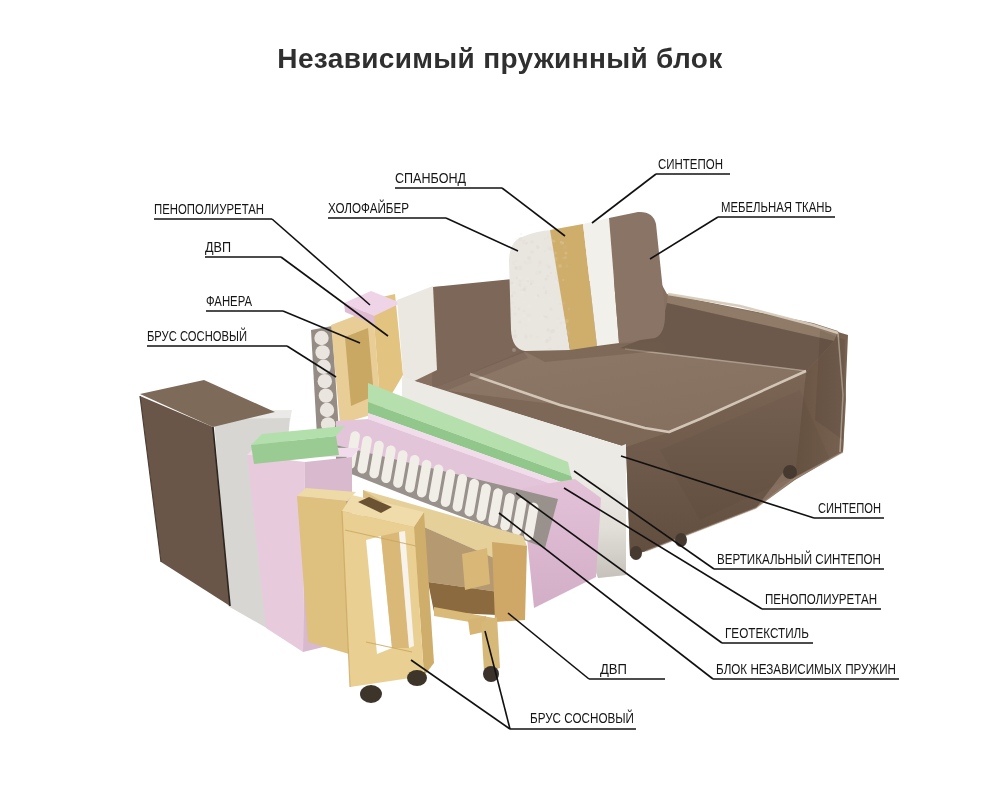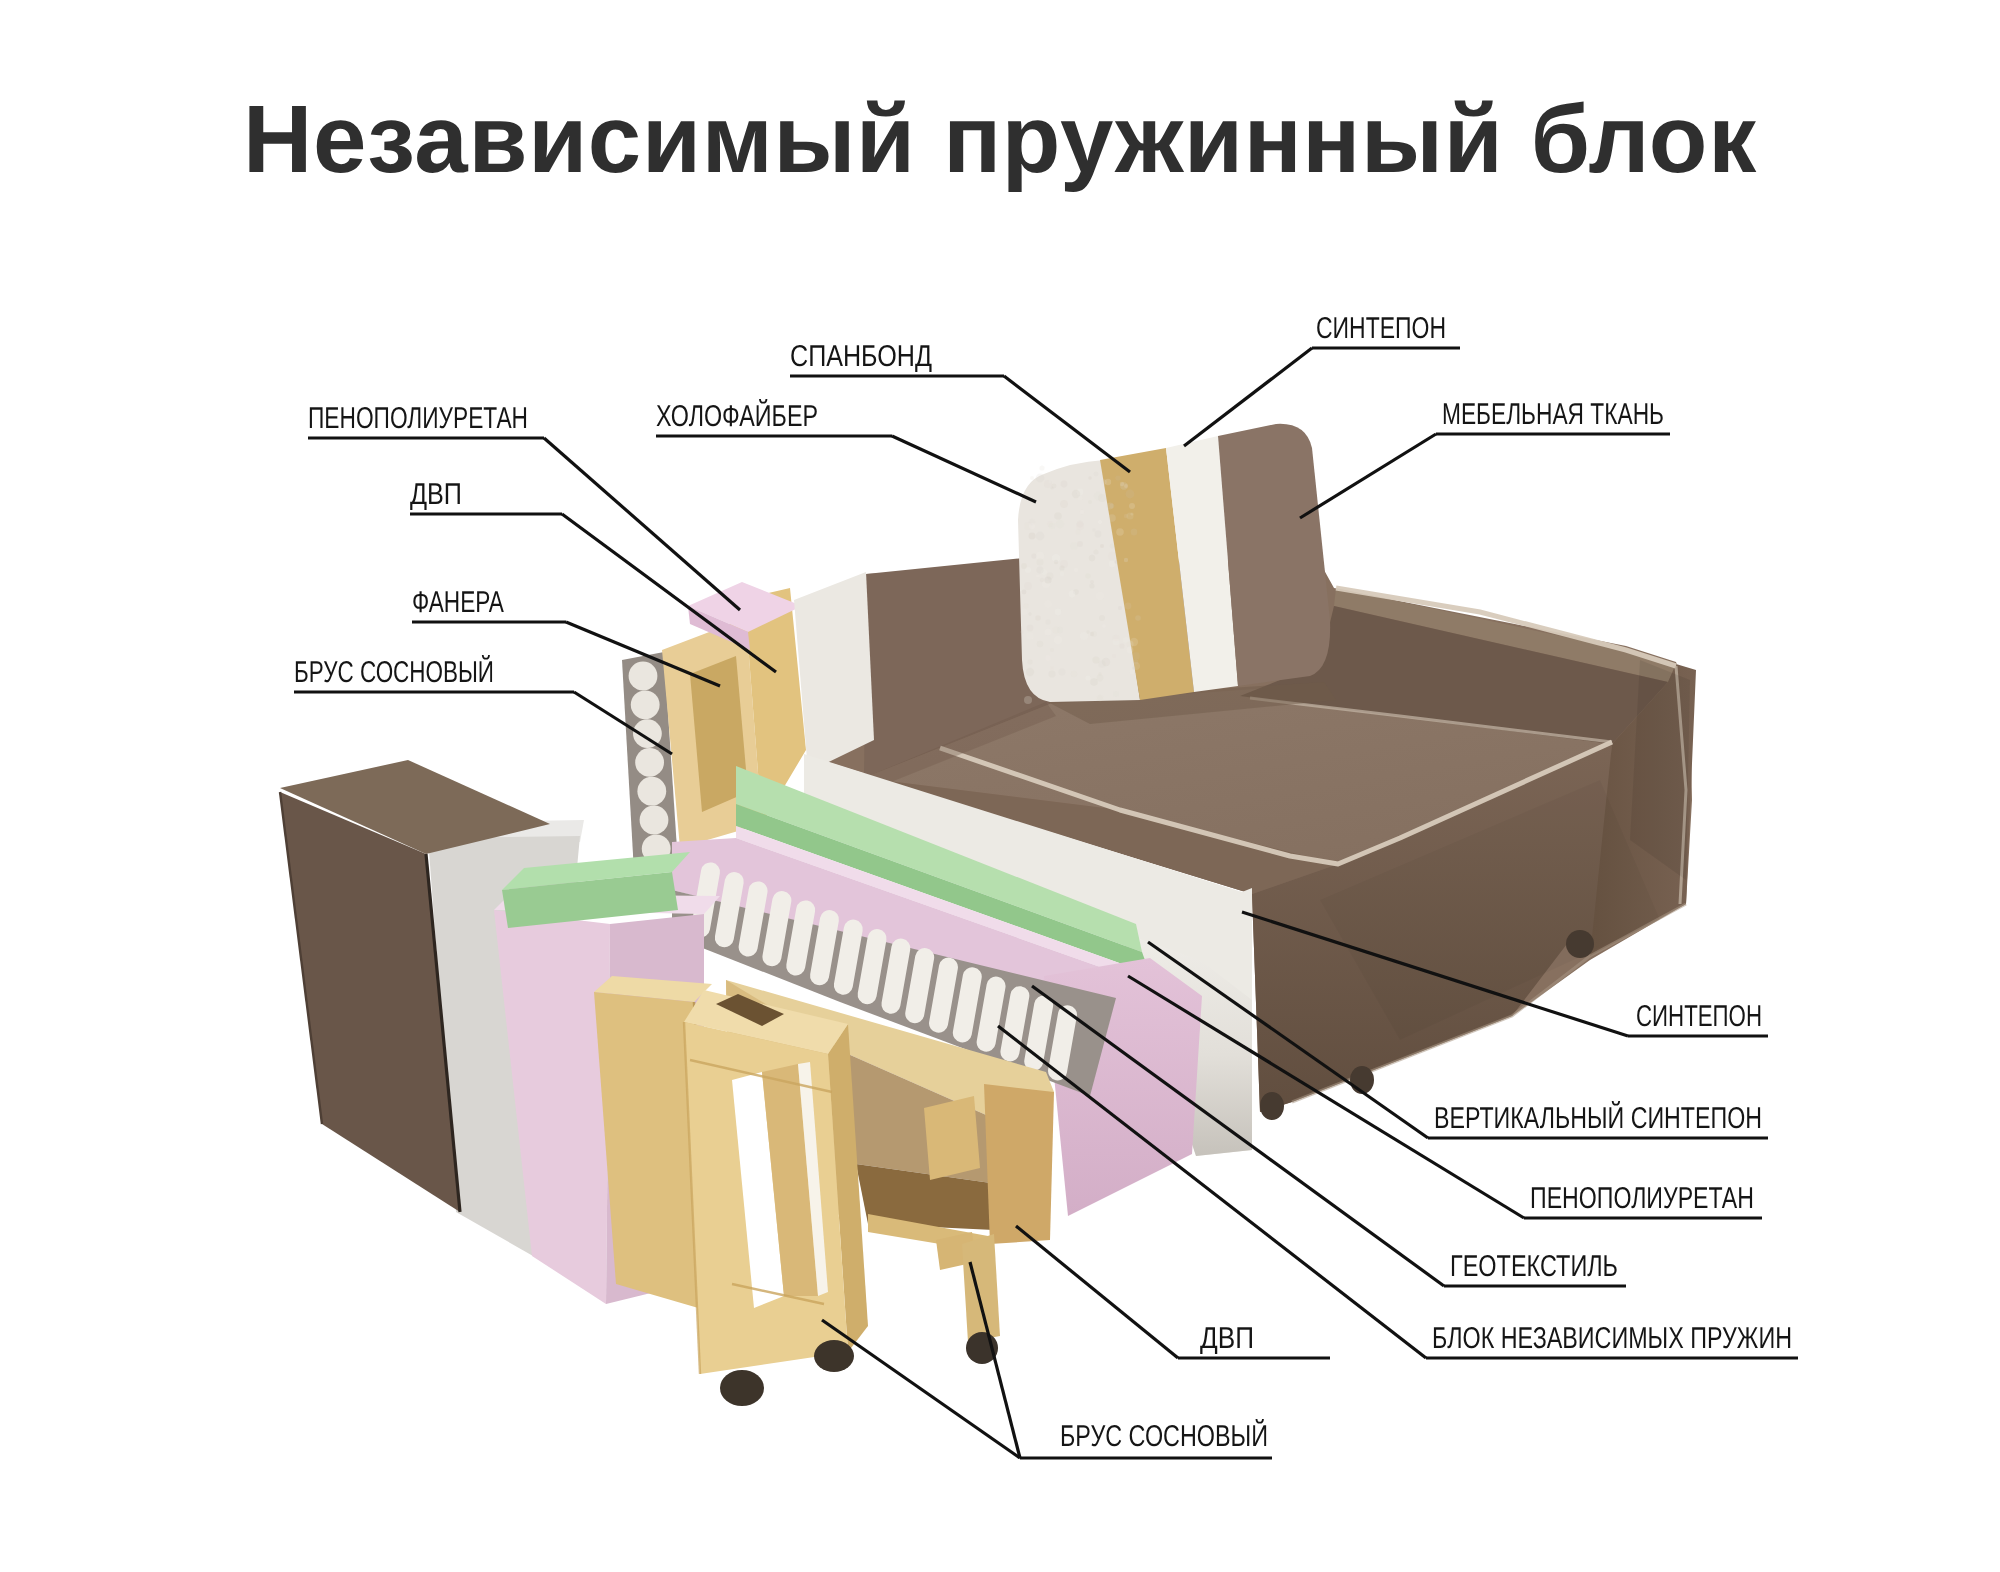--- a/index.html
+++ b/index.html
@@ -1,19 +1,19 @@
 <!DOCTYPE html>
 <html lang="ru"><head>
 <meta charset="utf-8">
 <title>Независимый пружинный блок</title>
 <style>
   html,body { margin:0; padding:0; background:#ffffff; }
   body { width:1000px; height:786px; overflow:hidden; font-family:"Liberation Sans", sans-serif; }
   .title { position:absolute; left:0; top:43px; width:1000px; text-align:center;
-           font-size:48px; font-weight:bold; color:#2f2f2f; letter-spacing:0.35px; }
+           font-size:28px; font-weight:bold; color:#2f2f2f; letter-spacing:0.35px; }
   svg text { font-family:"Liberation Sans", sans-serif; }
 </style>
 </head>
 <body>
 
 <div class="title">Независимый пружинный блок</div>
 
 <svg width="1000" height="786" viewBox="0 0 1000 786" style="position:absolute;left:0;top:0">
 <defs>
 <linearGradient id="gFront" x1="0" y1="0" x2="0" y2="1">

